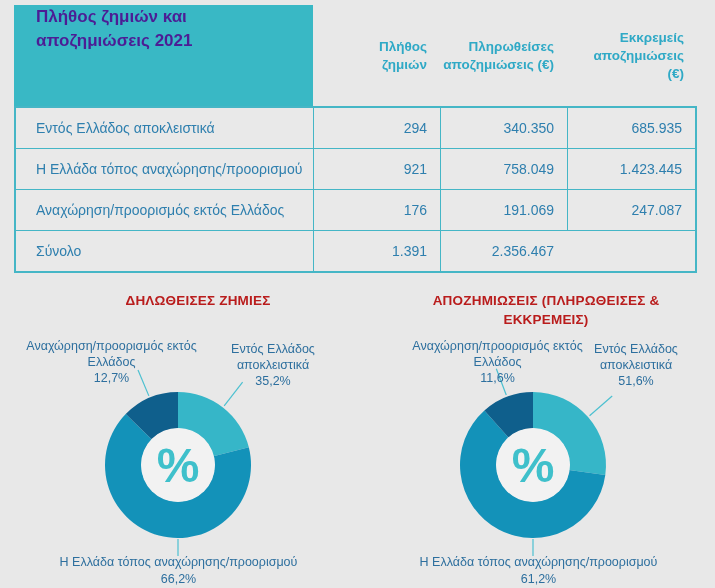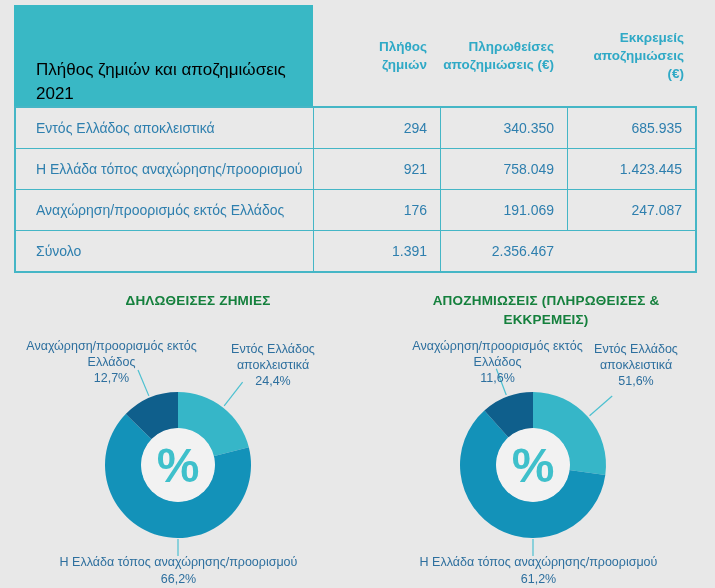--- a/index.html
+++ b/index.html
@@ -7,22 +7,22 @@
     width:715px;height:588px;position:relative;overflow:hidden;
     background:#e8e8e8;
     font-family:"Liberation Sans",sans-serif;
   }
   .page{position:absolute;inset:0;}
 
   
   .table{position:absolute;left:14px;top:5px;width:683px;}
   .thead{display:grid;grid-template-columns:299px 127px 127px 130px;height:101px;}
   .title-cell{
-    background:#39b8c5;color:#000000;font-weight:normal;font-size:17px;line-height:24px;
-    display:flex;align-items:flex-end;padding:0 22px;box-sizing:border-box;
+    background:#39b8c5;color:#4c1d95;font-weight:bold;font-size:17px;line-height:24px;
+    display:flex;align-items:flex-start;padding:0 22px;box-sizing:border-box;
   }
   .col-head{
     display:flex;align-items:center;justify-content:flex-end;
     text-align:right;padding-right:13px;box-sizing:border-box;
     color:#2fa9c6;font-weight:bold;font-size:13.5px;line-height:18px;
   }
   .col-head span{display:block;}
   .col-head.c1 span{max-width:70px;}
   .col-head.c2 span{max-width:112px;}
   .col-head.c3 span{max-width:106px;}
@@ -33,21 +33,21 @@
   .cell.lab{padding-left:20px;}
   .cell.num{justify-content:flex-end;padding-right:13px;border-left:1px solid #45b6c6;padding-left:41px;}
 
   
   .chart{position:absolute;top:285px;width:357px;height:303px;}
   #chart0{left:0;}
   #chart1{left:348px;}
   .chart-title{position:absolute;top:6px;left:0;right:0;display:flex;justify-content:center;}
   .chart-title span{
     display:block;max-width:250px;text-align:center;
-    color:#15803d;font-weight:bold;font-size:13.5px;line-height:19px;letter-spacing:.2px;margin-left:39px;
+    color:#b91c1c;font-weight:bold;font-size:13.5px;line-height:19px;letter-spacing:.2px;margin-left:39px;
   }
   .lbl{position:absolute;text-align:center;color:#2d6f9e;font-size:12.5px;line-height:15.5px;}
   .lbl .pct{margin-top:1px;}
   .lbl.tl{left:14px;top:54px;width:195px;}
   .lbl.tr{left:203px;top:57px;width:140px;}
   .lbl.bottom{left:0;right:0;top:270px;}
   #chart1 .lbl.tl{left:52px;}
   #chart1 .lbl.tr{left:218px;}
   #chart1 .lbl.bottom{left:24px;right:0;}
   svg.donut{position:absolute;left:0;top:0;}
@@ -112,21 +112,21 @@
         <path d="M125.73663673940631 129.0339244134765A73 73 0 0 1 177.99999999999997 107L178 143.5A36.5 36.5 0 0 0 151.86831836970316 154.51696220673824Z" fill="#0f5f8c"></path>
         <circle cx="178" cy="180" r="37" fill="#f2f2f2"></circle>
         <text x="178" y="197" text-anchor="middle" font-size="48" font-weight="bold" font-family="&quot;Liberation Sans&quot;, sans-serif" fill="#3fc0cb">%</text>
       </svg>
     <div class="lbl tl">
       <div>Αναχώρηση/προορισμός εκτός Ελλάδος</div>
       <div class="pct">12,7%</div>
     </div>
     <div class="lbl tr">
       <div>Εντός Ελλάδος αποκλειστικά</div>
-      <div class="pct">24,4%</div>
+      <div class="pct">35,2%</div>
     </div>
     <div class="lbl bottom">
       <div>Η Ελλάδα τόπος αναχώρησης/προορισμού</div>
       <div class="pct">66,2%</div>
     </div>
   </div>
 
   <div class="chart" id="chart1">
     <div class="chart-title">
       <span>ΑΠΟΖΗΜΙΩΣΕΙΣ (ΠΛΗΡΩΘΕΙΣΕΣ &amp; ΕΚΚΡΕΜΕΙΣ)</span>

